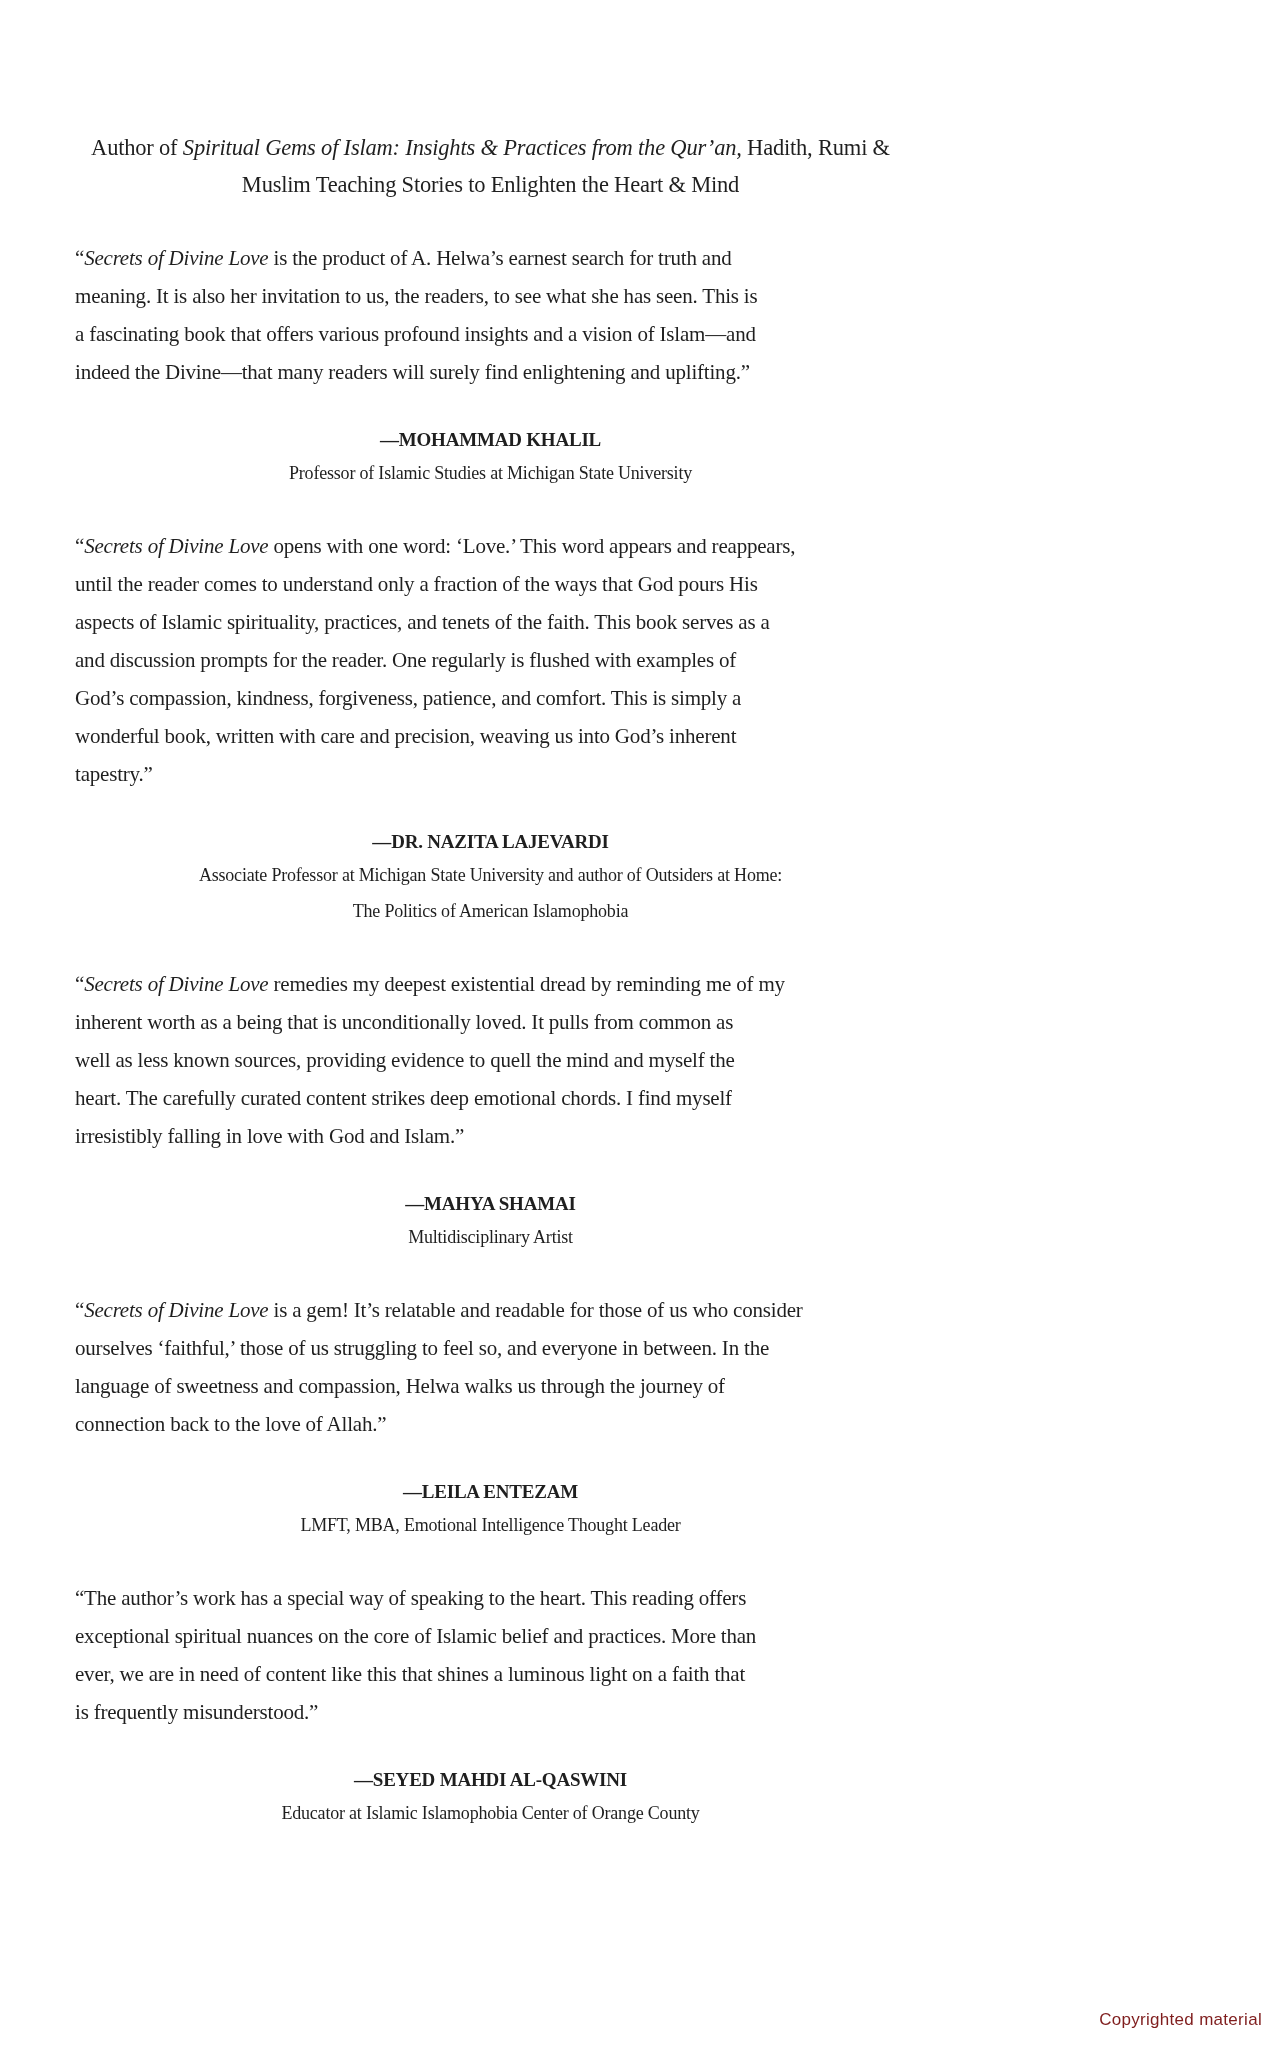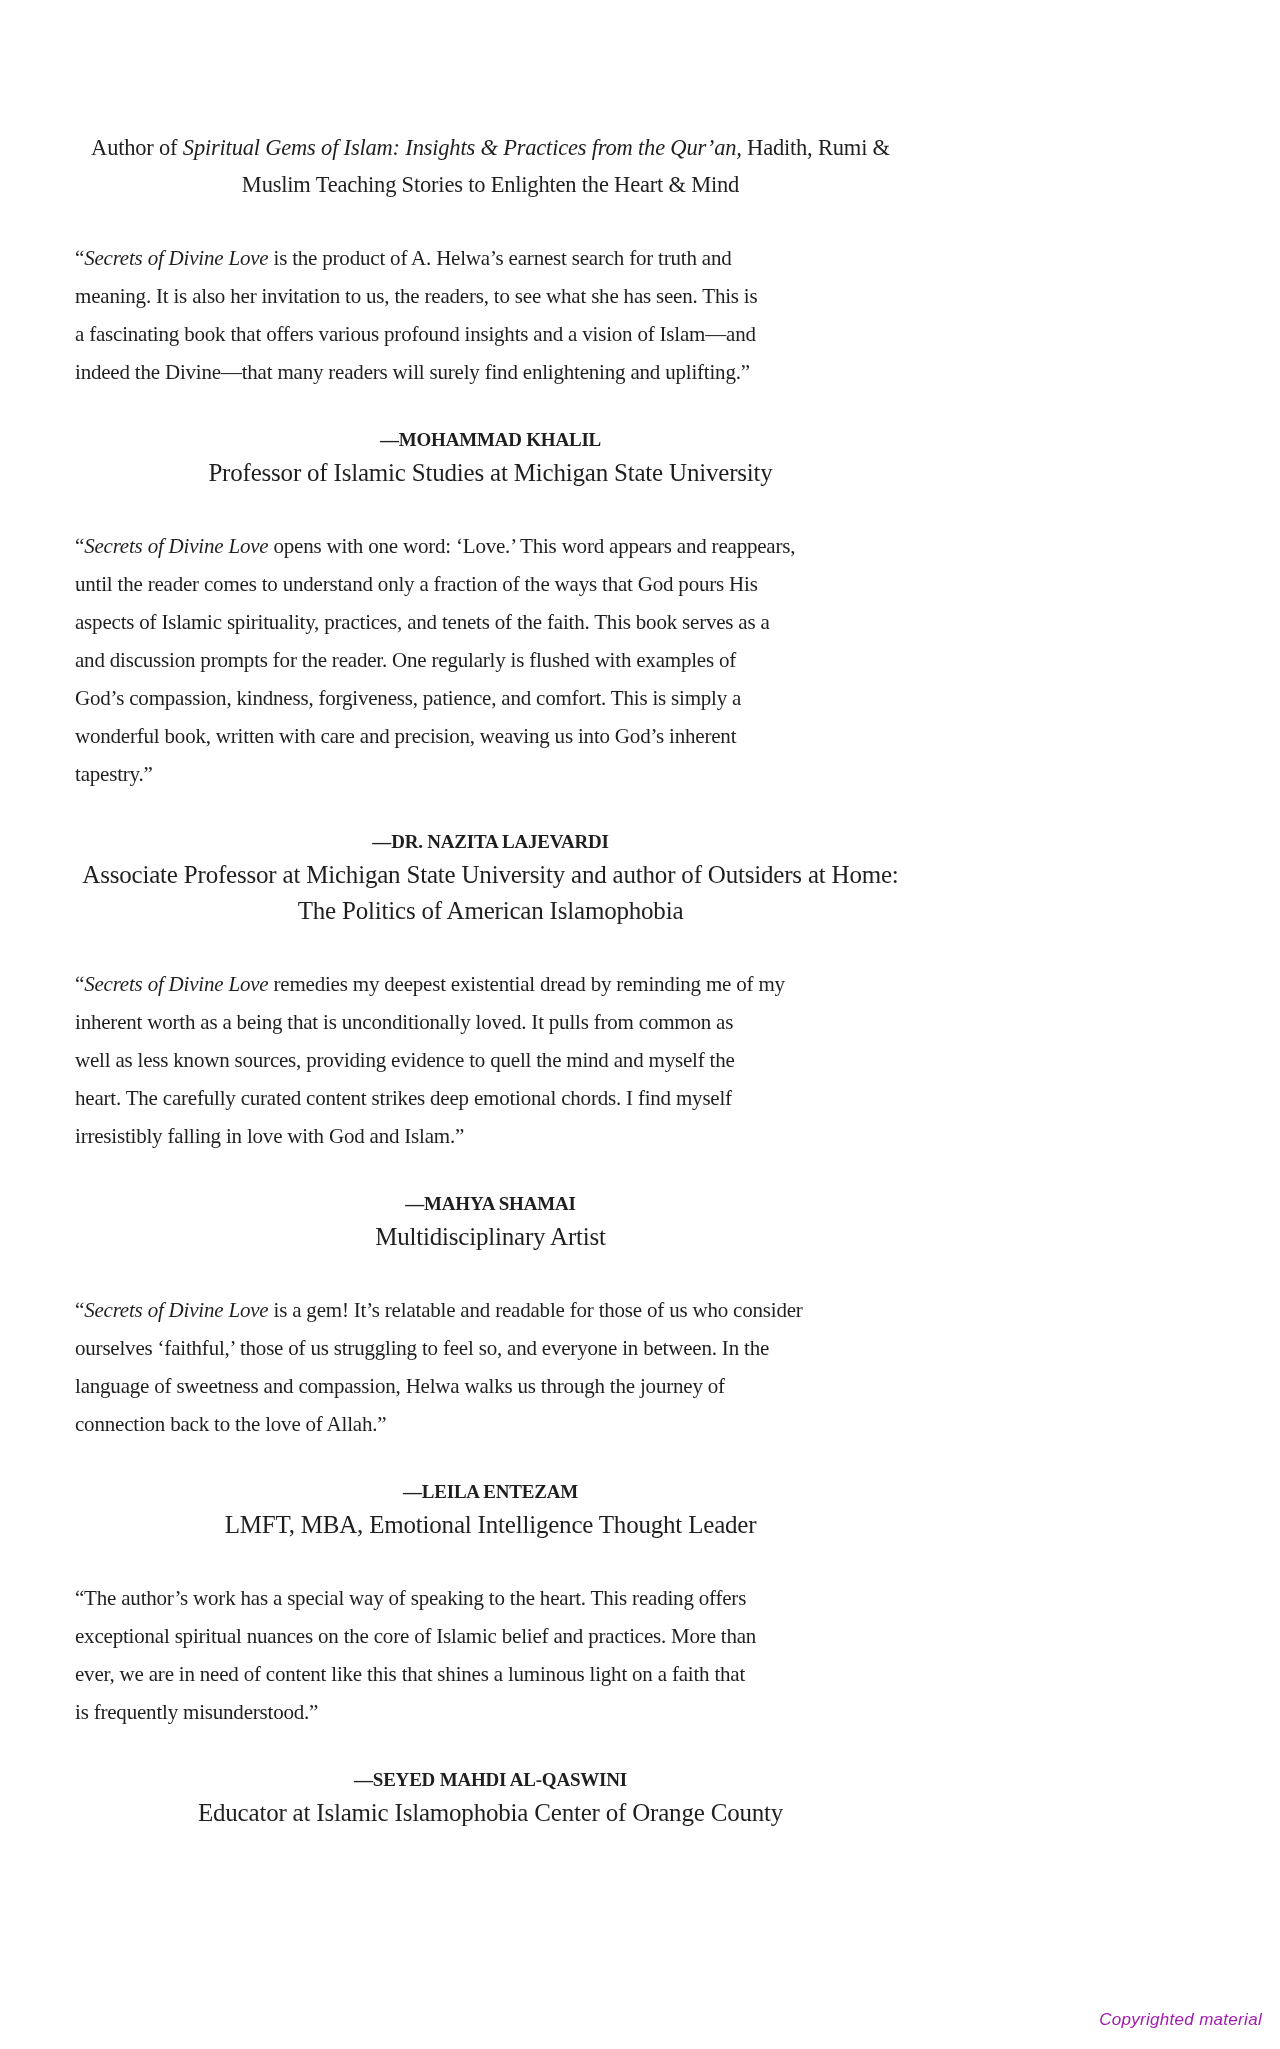--- a/index.html
+++ b/index.html
@@ -42,21 +42,21 @@
     text-align: center;
   }
   .attr-name {
     font-weight: bold;
     font-size: 19px;
     line-height: 30px;
     letter-spacing: -0.2px;
     white-space: nowrap;
   }
   .attr-role {
-    font-size: 25px;
+    font-size: 18px;
     line-height: 36px;
     letter-spacing: -0.2px;
     white-space: nowrap;
   }
   .watermark {
     position: absolute;
     right: 18px;
     top: 2010px;
     font-family: "Liberation Sans", sans-serif;
     font-size: 17px;
@@ -124,13 +124,13 @@
         <div class="line"><span>ever, we are in need of content like this that shines a luminous light on a faith that</span></div>
         <div class="line"><span>is frequently misunderstood.”</span></div>
       </div>
       <div class="attr">
         <div class="attr-name">—SEYED MAHDI AL-QASWINI</div>
         <div class="attr-role">Educator at Islamic Islamophobia Center of Orange County</div>
       </div>
     </div>
 </div>
 
-<div class="watermark" style="color: #a21caf; font-style: italic;">Copyrighted material</div>
+<div class="watermark" style="color: #7f1d1d;">Copyrighted material</div>
 
 </body></html>

